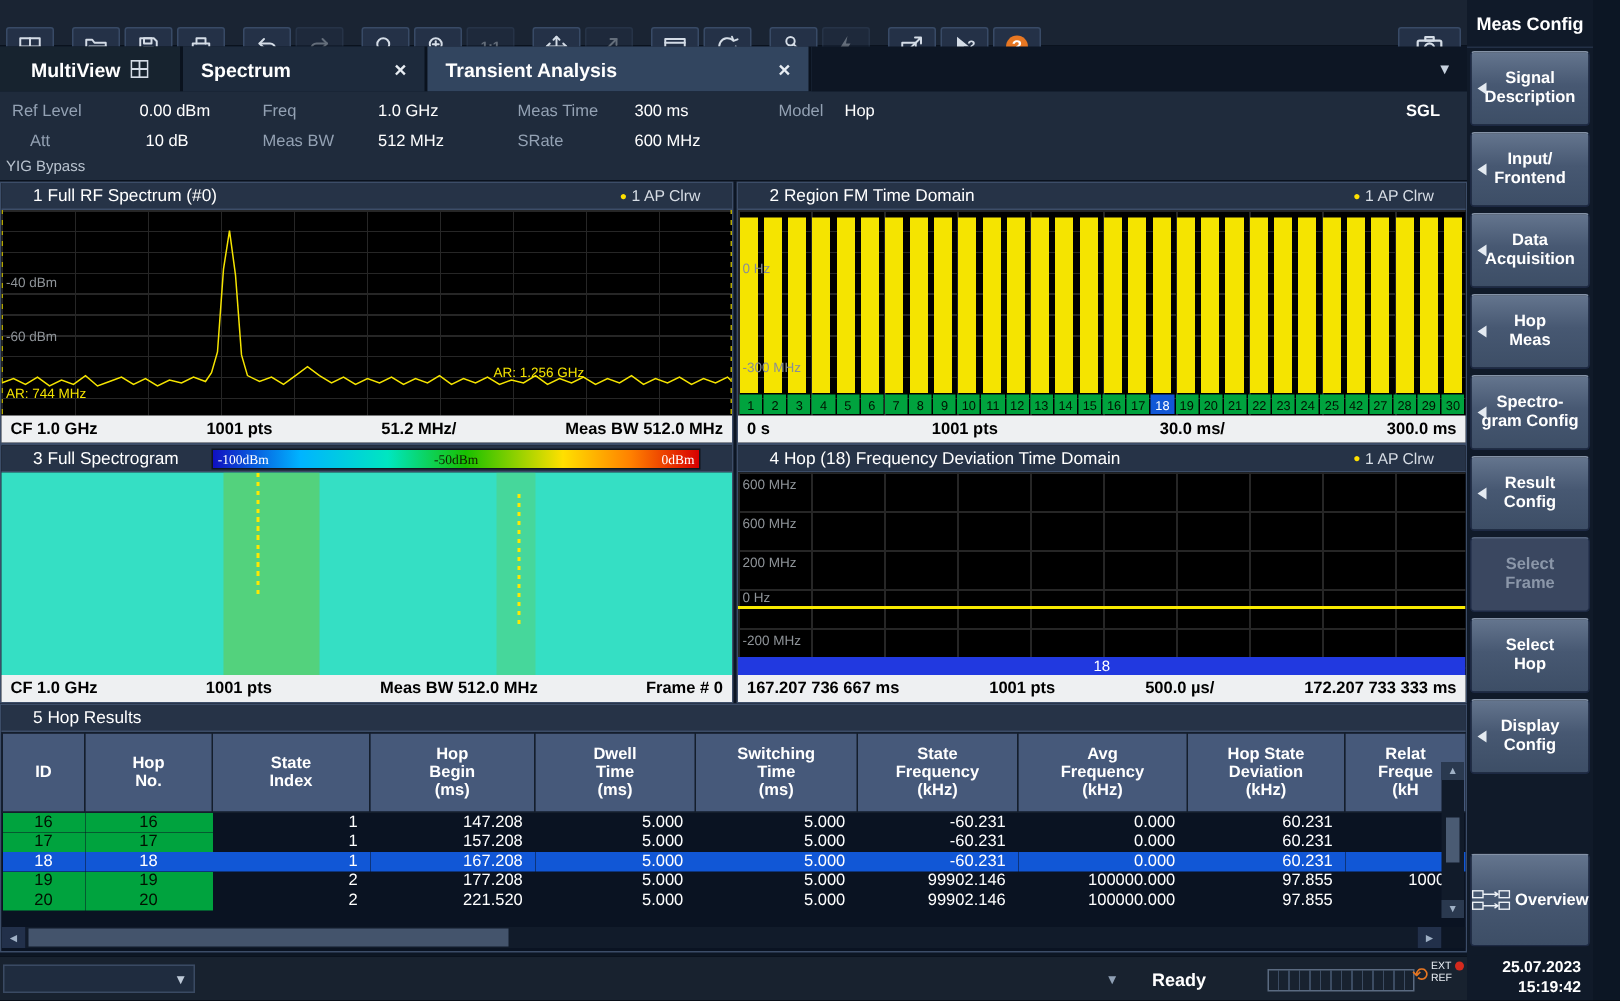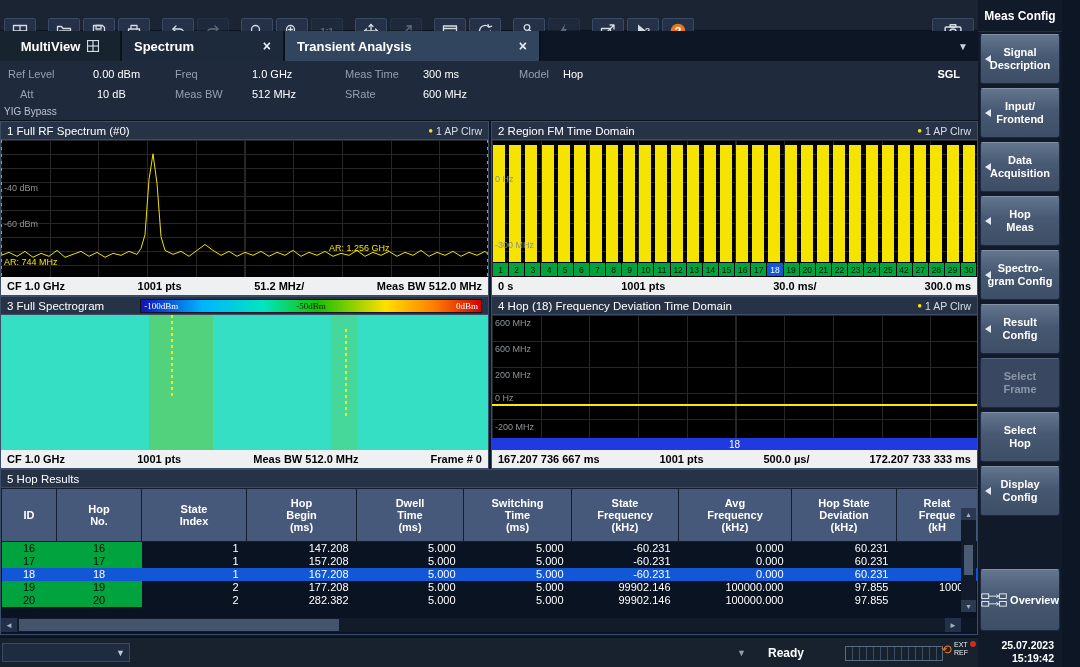--- a/index.html
+++ b/index.html
@@ -34,21 +34,21 @@
   .sgl{position:absolute;right:18px;top:7px;font-size:11px;font-weight:bold;color:#fff;}
   .yig{position:absolute;left:4px;top:45px;font-size:10px;color:#b9c3cf;}
   
   .win{position:absolute;background:#000;border:1px solid #3c4d68;box-sizing:border-box;}
   #win1{left:0;top:121px;width:489px;height:175px;}
   #win2{left:491px;top:121px;width:487px;height:175px;}
   #win3{left:0;top:296px;width:489px;height:173px;}
   #win4{left:491px;top:296px;width:487px;height:173px;}
   #win5{left:0;top:469px;width:978px;height:166px;background:#0a1322;}
   .wtitle{height:18px;background:#263347;border-bottom:1px solid #3c4d68;display:flex;align-items:center;
-          padding:0 6px;font-size:11.5px;gap:20px;box-sizing:border-box;}
+          padding:0 21px;font-size:11.5px;gap:6px;box-sizing:border-box;}
   .wname{white-space:nowrap;}
   .traceind{margin-left:auto;display:flex;align-items:center;gap:3px;font-size:10.5px;color:#d7dde5;}
   .dot{color:#ffe000;font-size:8px;}
   .plot{position:absolute;left:0;top:18px;right:0;bottom:18px;background:#000;overflow:hidden;}
   .wfooter{position:absolute;left:0;right:0;bottom:0;height:18px;background:#eef0f2;color:#000;display:flex;
            align-items:center;justify-content:space-between;padding:0 6px;font-size:11px;font-weight:bold;box-sizing:border-box;}
   .grid1{background-image:repeating-linear-gradient(to right,#262626 0 1px,transparent 1px 48.7px),
                           repeating-linear-gradient(to bottom,#262626 0 1px,transparent 1px 13.9px);}
   .grid4{background-image:repeating-linear-gradient(to right,#262626 0 1px,transparent 1px 48.7px),
                           repeating-linear-gradient(to bottom,#262626 0 1px,transparent 1px 26px);}
@@ -520,21 +520,21 @@
               <td>5.000</td>
               <td>99902.146</td>
               <td>100000.000</td>
               <td>97.855</td>
               <td>10000</td>
             </tr>
             <tr>
               <td class="green">20</td>
               <td class="green">20</td>
               <td>2</td>
-              <td>282.382</td>
+              <td>221.520</td>
               <td>5.000</td>
               <td>5.000</td>
               <td>99902.146</td>
               <td>100000.000</td>
               <td>97.855</td>
               <td></td>
             </tr>
           </tbody>
       </table>
       <div class="vscroll">

